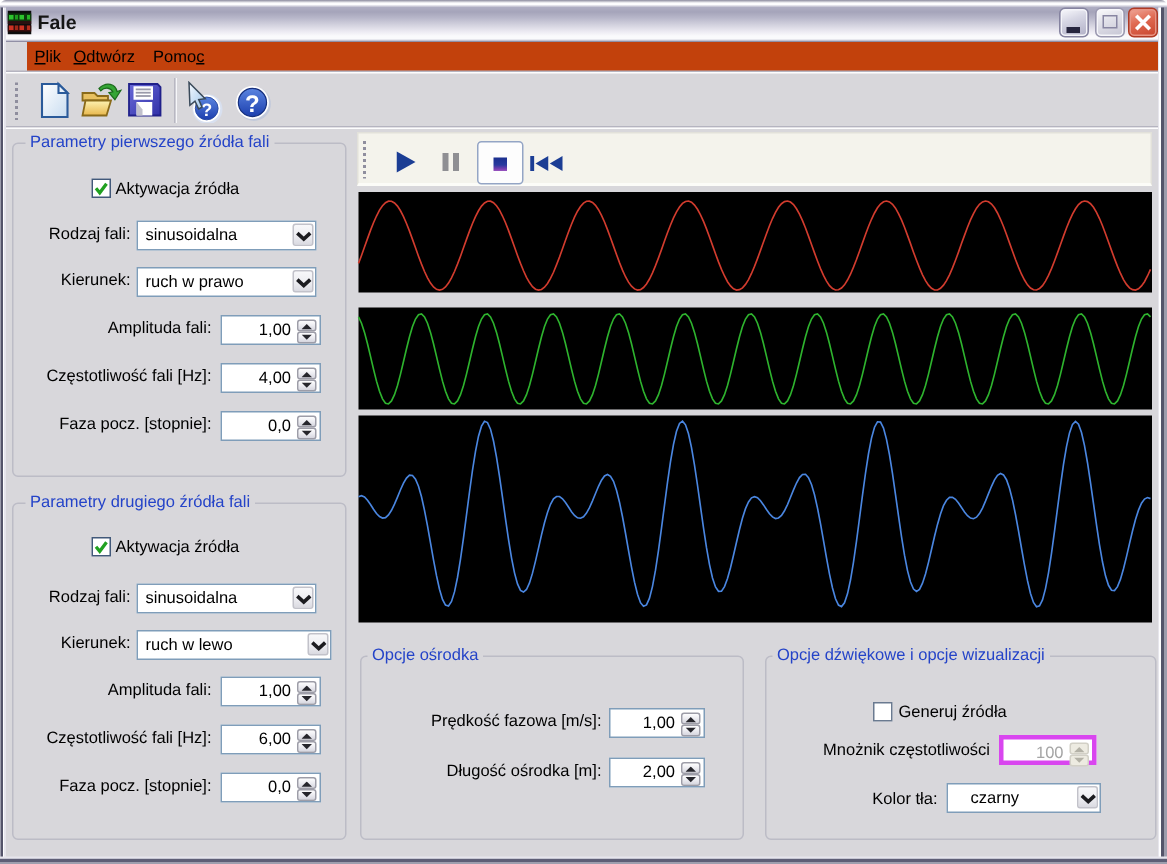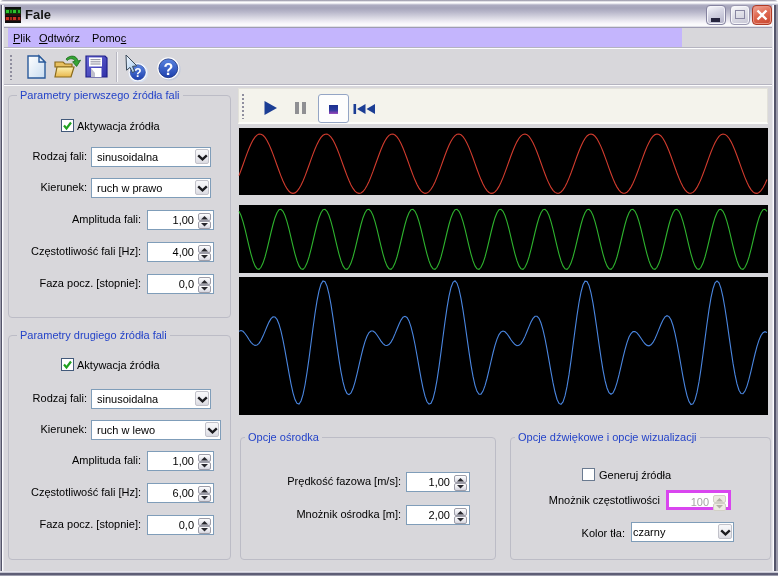--- a/index.html
+++ b/index.html
@@ -13,21 +13,21 @@
   background:linear-gradient(180deg,#8b8a9d 0,#fdfdfe 2px,#fdfdfe 3px,#aeadc2 5px,#a5a4ba 8px,#b8b7ca 12px,#d5d4e0 17px,#eceaf2 21px,#fafafc 24px,#fafafc 26px,#c5c4d2 27px,#77758f 28px);
   z-index:40;}
 .title-text { left:25px; top:7px; font-size:13px; font-weight:bold; color:#151515;}
 .tbtn { top:5px; width:20px; height:20px; border-radius:4px; }
 .tbtn.min  { left:706px; background:linear-gradient(160deg,#fafafd 0,#d6d6e4 40%,#b0afc6 100%); border:1px solid #8583a0; box-shadow:inset 0 0 0 1px #f4f4f9;}
 .tbtn.max  { left:730px; background:linear-gradient(160deg,#fcfcfd 0,#e2e2ea 40%,#c6c5d4 100%); border:1px solid #9a98b0; box-shadow:inset 0 0 0 1px #f6f6fa;}
 .tbtn.close{ left:752px; background:linear-gradient(160deg,#f0a899 0,#e06a52 45%,#c8442c 100%); border:1px solid #b03a24; box-shadow:inset 0 0 0 1px #e89383;}
 .minbar { position:absolute; left:4px; top:12px; width:9px; height:4px; background:#26253e; }
 .maxbox { position:absolute; left:4px; top:4px; width:10px; height:9px; border:1.5px solid #8886a2; background:transparent;}
 
-.menubar { left:8px; top:28px; width:674px; height:20px; background:#c4b5fd; z-index:30;}
+.menubar { left:18px; top:28px; width:756px; height:20px; background:#c2410c; z-index:30;}
 .menu-item { position:absolute; top:4px; }
 
 .toolbar { left:4px; top:48px; width:770px; height:37px; background:#d8d7db; border-top:1px solid #fdfdfe; box-shadow:0 -1px 0 #b5b4c0; z-index:30;}
 .toolbar::after{ content:""; position:absolute; left:0; right:0; bottom:-1px; height:1px; background:#fdfdfe;}
 .toolbar::before{ content:""; position:absolute; left:0; right:0; bottom:0; height:1px; background:#b5b4c0;}
 .grip { width:2px; background:repeating-linear-gradient(180deg,#8f8e9e 0,#8f8e9e 2px,transparent 2px,transparent 4px);}
 .tsep { width:1px; background:#b8b7c2; box-shadow:1px 0 0 #f6f6f9; }
 
 .group { border:1px solid #bcbcc6; border-radius:4px; }
 .group .gtitle { position:absolute; left:8px; top:-7px; background:#d8d7db; padding:0 3px; color:#2443c8; white-space:nowrap;}
@@ -319,21 +319,21 @@
         <svg width="7" height="4" style="position:absolute;left:2px;top:1.5px">
           <path d="M3.5 0 L7 3.5 L0 3.5 z" fill="#26262c"></path>
         </svg>
       </div>
     <div class="spin-btn" style="top:10px">
         <svg width="7" height="4" style="position:absolute;left:2px;top:0.5px">
           <path d="M0 0 L7 0 L3.5 3.5 z" fill="#26262c"></path>
         </svg>
       </div>
   </div>
-  <div class="lbl r" style="left:0;top:70px;width:160px">Mnożnik ośrodka [m]:</div>
+  <div class="lbl r" style="left:0;top:70px;width:160px">Długość ośrodka [m]:</div>
   <div class="abs field" style="left:165px;top:67px;width:64px;height:20px">
     <div class="num">2,00</div>
     <div class="spin-btn" style="top:2px">
         <svg width="7" height="4" style="position:absolute;left:2px;top:1.5px">
           <path d="M3.5 0 L7 3.5 L0 3.5 z" fill="#26262c"></path>
         </svg>
       </div>
     <div class="spin-btn" style="top:10px">
         <svg width="7" height="4" style="position:absolute;left:2px;top:0.5px">
           <path d="M0 0 L7 0 L3.5 3.5 z" fill="#26262c"></path>
@@ -354,20 +354,20 @@
         </svg>
       </div>
     <div class="spin-btn" style="top:10px;background:#edebe1;border-color:#d2d0c6">
         <svg width="7" height="4" style="position:absolute;left:2px;top:0.5px">
           <path d="M0 0 L7 0 L3.5 3.5 z" fill="#b3b1a6"></path>
         </svg>
       </div>
   </div>
   <div class="lbl r" style="left:0;top:89px;width:114px">Kolor tła:</div>
   <div class="abs field" style="left:120px;top:84px;width:103px;height:20px">
-    <div class="lbl" style="left:1px;top:3px">czarny</div>
+    <div class="lbl" style="left:15px;top:3px">czarny</div>
     <div class="combo-btn">
         <svg width="11" height="8" style="position:absolute;left:1px;top:4px">
           <path d="M1.2 1.4 L5.5 5.4 L9.8 1.4" stroke="#1c1c20" stroke-width="2.4" fill="none"></path>
         </svg>
       </div>
   </div>
 </div>
 
 </body></html>

